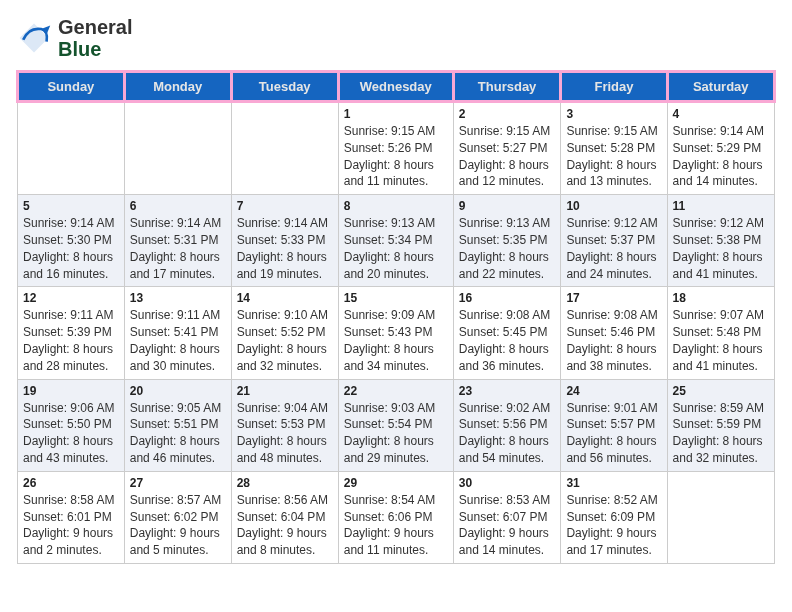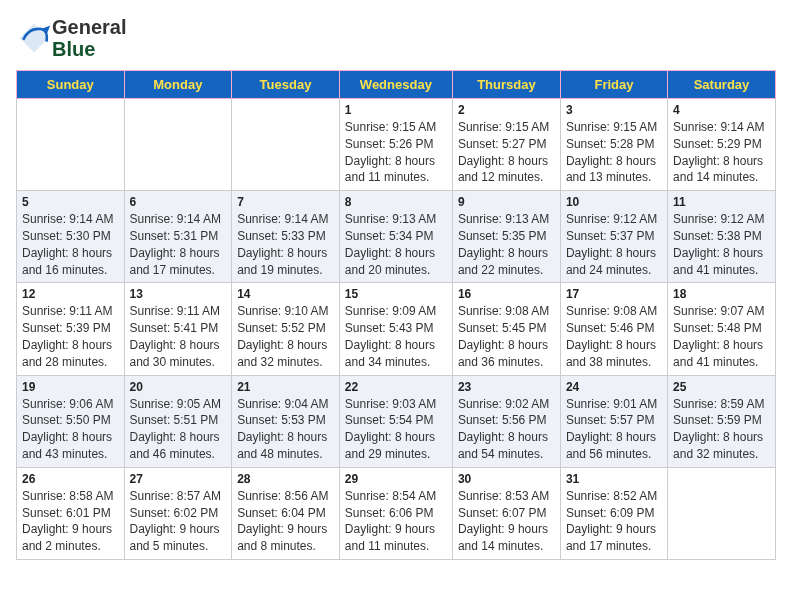--- a/index.html
+++ b/index.html
@@ -12,20 +12,21 @@
     }
     .header {
       display: flex;
       justify-content: space-between;
       align-items: flex-start;
       margin-bottom: 10px;
     }
     .logo {
       display: flex;
       align-items: center;
+      gap: 6px;
     }
     .logo-text {
       font-size: 20px;
       font-weight: bold;
       line-height: 1.1;
     }
     .logo-text span.general { color: #333; }
     .logo-text span.blue { color: #14532d; }
     .logo-icon {
       width: 36px;
@@ -44,25 +45,25 @@
       font-weight: normal;
       color: #333;
     }
     .calendar {
       width: 100%;
       border-collapse: collapse;
       border: 1px solid #ccc;
     }
     .calendar th {
       background-color: #1565c0;
-      color: #fde047;
+      color: #e5e5e5;
       text-align: center;
       padding: 6px 20px;
       font-size: 13px;
-      border: 1px solid #f9a8d4;
+      border: 3px solid #f9a8d4;
     }
     .calendar td {
       vertical-align: top;
       border: 1px solid #ccc;
       padding: 4px 5px;
       width: calc(100% / 7);
       min-height: 80px;
       font-size: 11px;
       color: #222;
       background: #fff;

